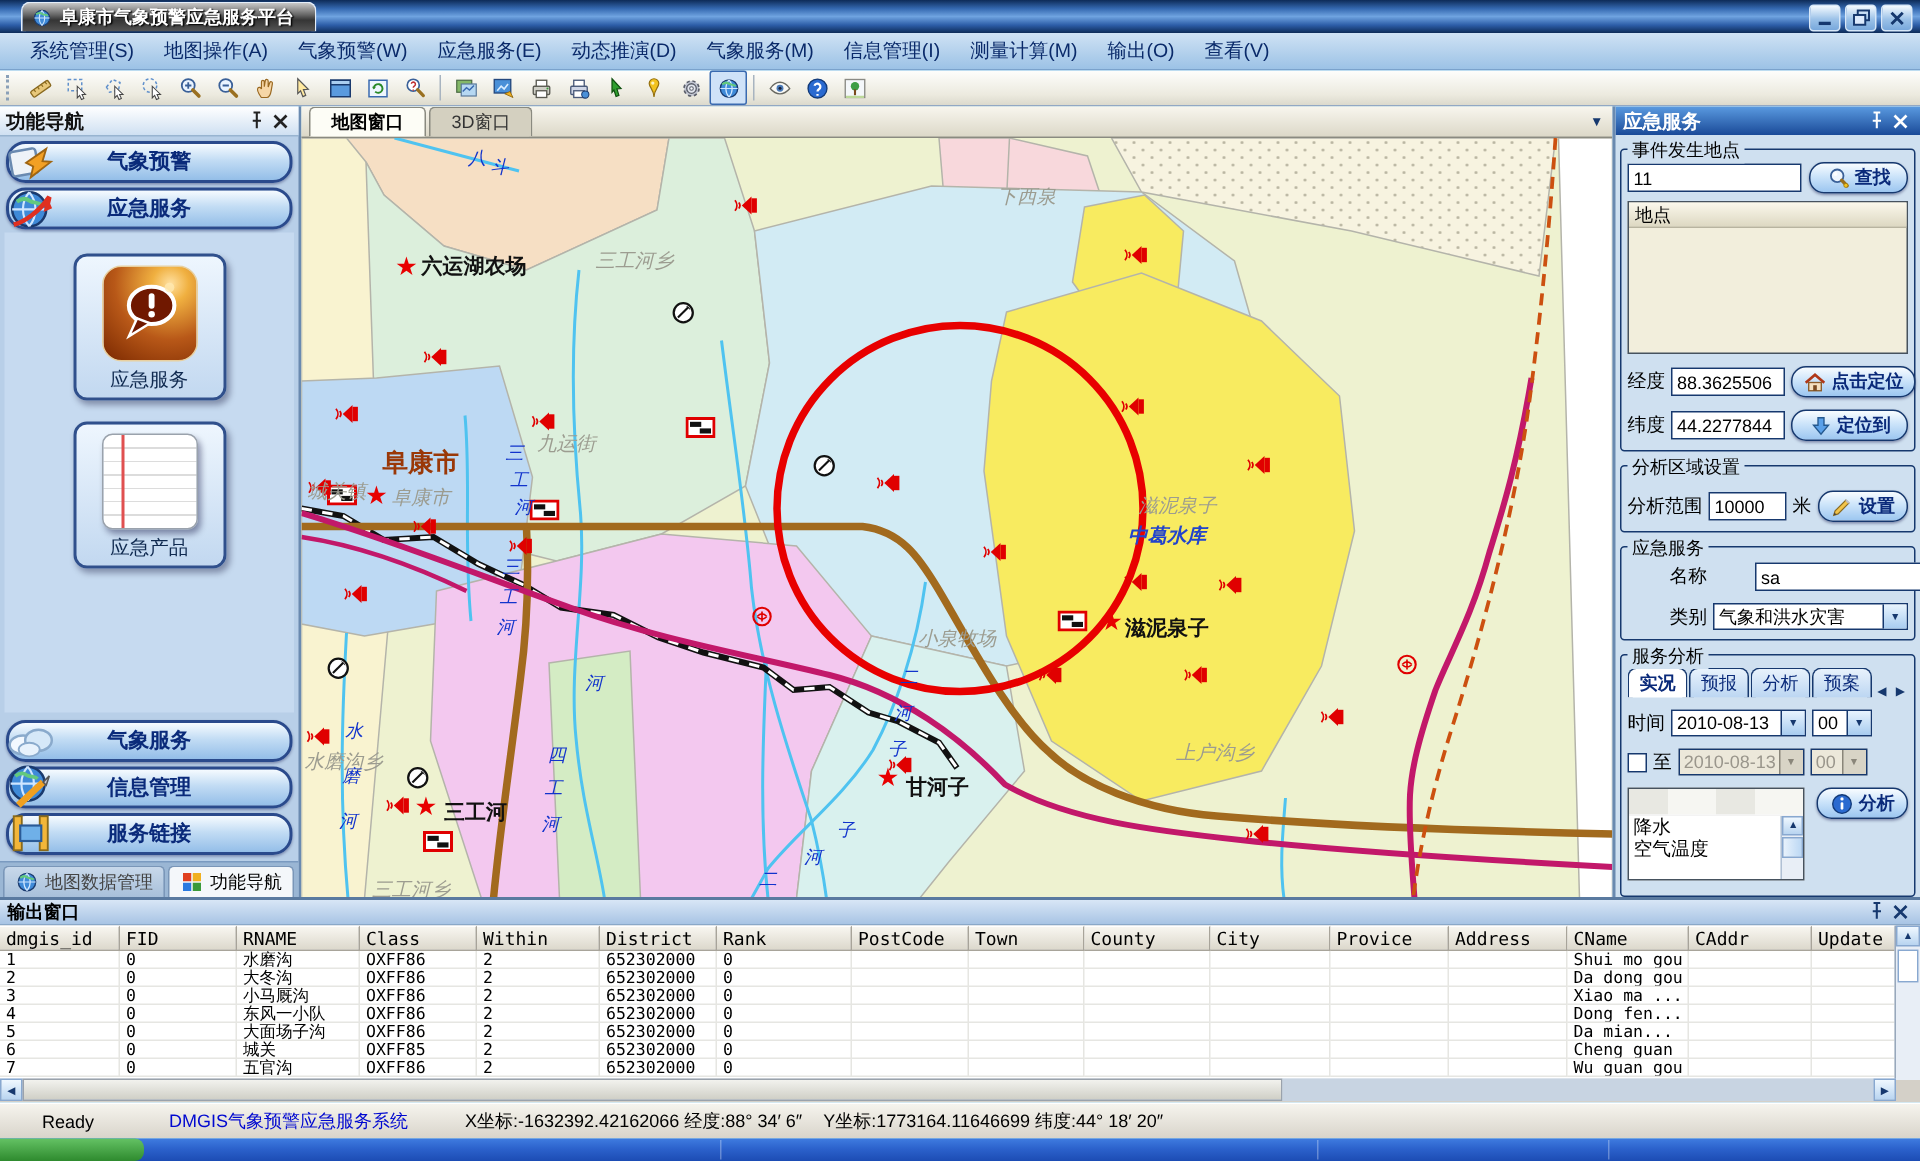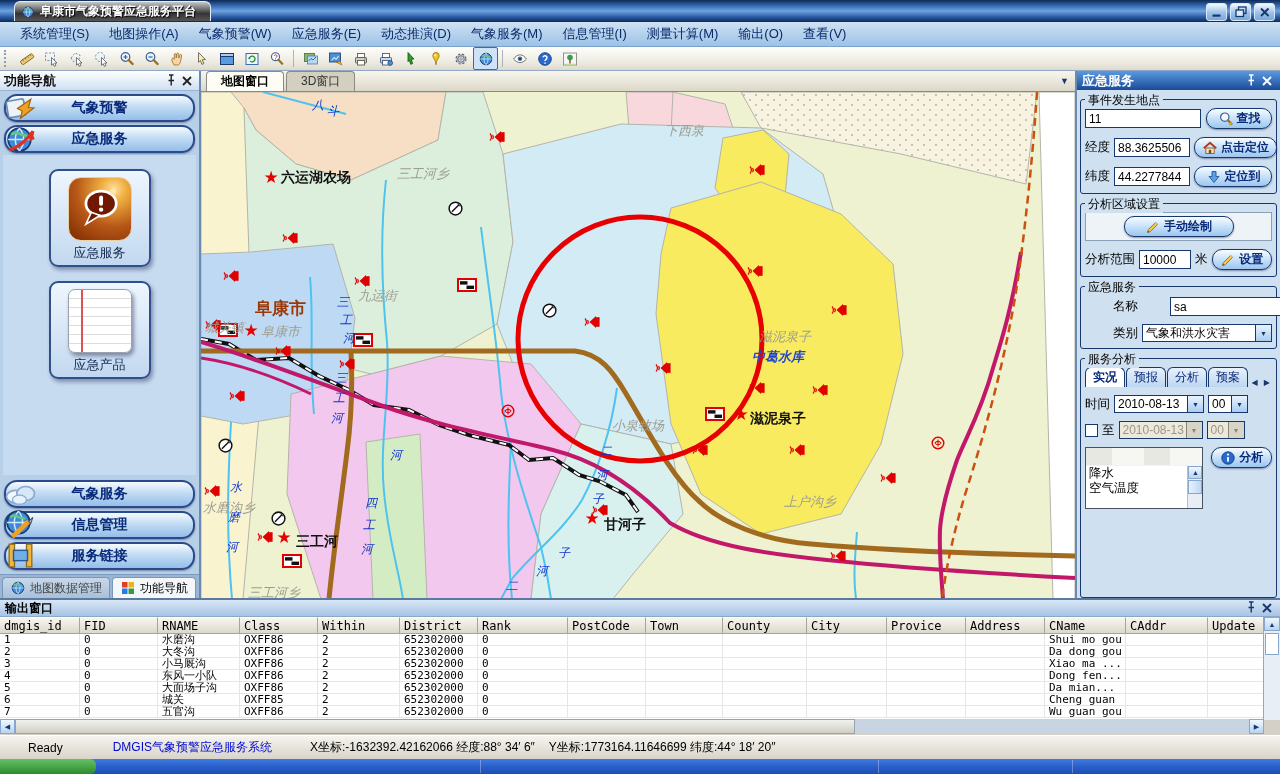--- a/index.html
+++ b/index.html
@@ -726,20 +726,23 @@
               <svg class="ic" viewBox="0 0 16 16" style="width:100%;height:100%;">
                 <circle cx="6.8" cy="6.2" r="4.2" fill="#eef6ff" stroke="#3a6098" stroke-width="1.2"></circle>
                 <circle cx="5.6" cy="5" r="1.4" fill="#fff" opacity="0.9"></circle>
                 <path d="M9.8,9.2 l3.6,3.6" stroke="#9a7020" stroke-width="2.3" stroke-linecap="round"></path>
                 <circle cx="12.6" cy="12.6" r="1.4" fill="#f2c21e" stroke="#95700e" stroke-width="0.5"></circle>
               </svg>
             </span>
             <span>查找</span>
         </button>
       </div>
+      <div class="loclist">
+        <div class="lh">地点</div>
+      </div>
       <div class="crow">
         <span class="flabel">经度</span>
         <input class="xinput" style="width: 68px;" value="88.3625506">
         <button class="xpbtn" style="flex:1;">
           <span class="lic" style="display: inline-block; width: 16px; height: 16px;">
               <svg class="ic" viewBox="0 0 16 16" style="width:100%;height:100%;">
                 <path d="M1.8,8.2 L8,2.8 L14.2,8.2" fill="none" stroke="#b03818" stroke-width="1.8"></path>
                 <rect x="3.8" y="8" width="8.4" height="5.5" fill="#f4e0c0" stroke="#8a5a28" stroke-width="0.9"></rect>
                 <rect x="6.8" y="9.8" width="2.4" height="3.7" fill="#7a4a20"></rect>
               </svg>
@@ -756,32 +759,20 @@
                 <path d="M6,2.5 h4 v5 h3 L8,13.5 L3,7.5 h3 Z" fill="#5aa0e8" stroke="#24588e" stroke-width="0.9"></path>
               </svg>
             </span>
             <span>定位到</span>
         </button>
       </div>
     </div>
 
     <div class="group">
       <span class="legend">分析区域设置</span>
-      <div class="sunken">
-        <button class="xpbtn" style="width:110px;">
-          <span class="lic" style="display: inline-block; width: 16px; height: 16px;">
-              <svg class="ic" viewBox="0 0 16 16" style="width:100%;height:100%;">
-                <path d="M2.5,13.5 L3.4,10.6 L10.6,3.4 L12.6,5.4 L5.4,12.6 Z" fill="#f2c44a" stroke="#8a6a20" stroke-width="0.8"></path>
-                <path d="M2.5,13.5 L4.3,13 L3,11.7 Z" fill="#444"></path>
-                <path d="M10.6,3.4 l2,2" stroke="#c0c0c8" stroke-width="1.2"></path>
-              </svg>
-            </span>
-            <span>手动绘制</span>
-        </button>
-      </div>
       <div class="crow">
         <span class="flabel">分析范围</span>
         <input class="xinput" style="width: 44px;" value="10000">
         <span class="flabel">米</span>
         <button class="xpbtn" style="flex:1;">
           <span class="lic" style="display: inline-block; width: 16px; height: 16px;">
               <svg class="ic" viewBox="0 0 16 16" style="width:100%;height:100%;">
                 <path d="M2.5,13.5 L3.4,10.6 L10.6,3.4 L12.6,5.4 L5.4,12.6 Z" fill="#f2c44a" stroke="#8a6a20" stroke-width="0.8"></path>
                 <path d="M2.5,13.5 L4.3,13 L3,11.7 Z" fill="#444"></path>
                 <path d="M10.6,3.4 l2,2" stroke="#c0c0c8" stroke-width="1.2"></path>

